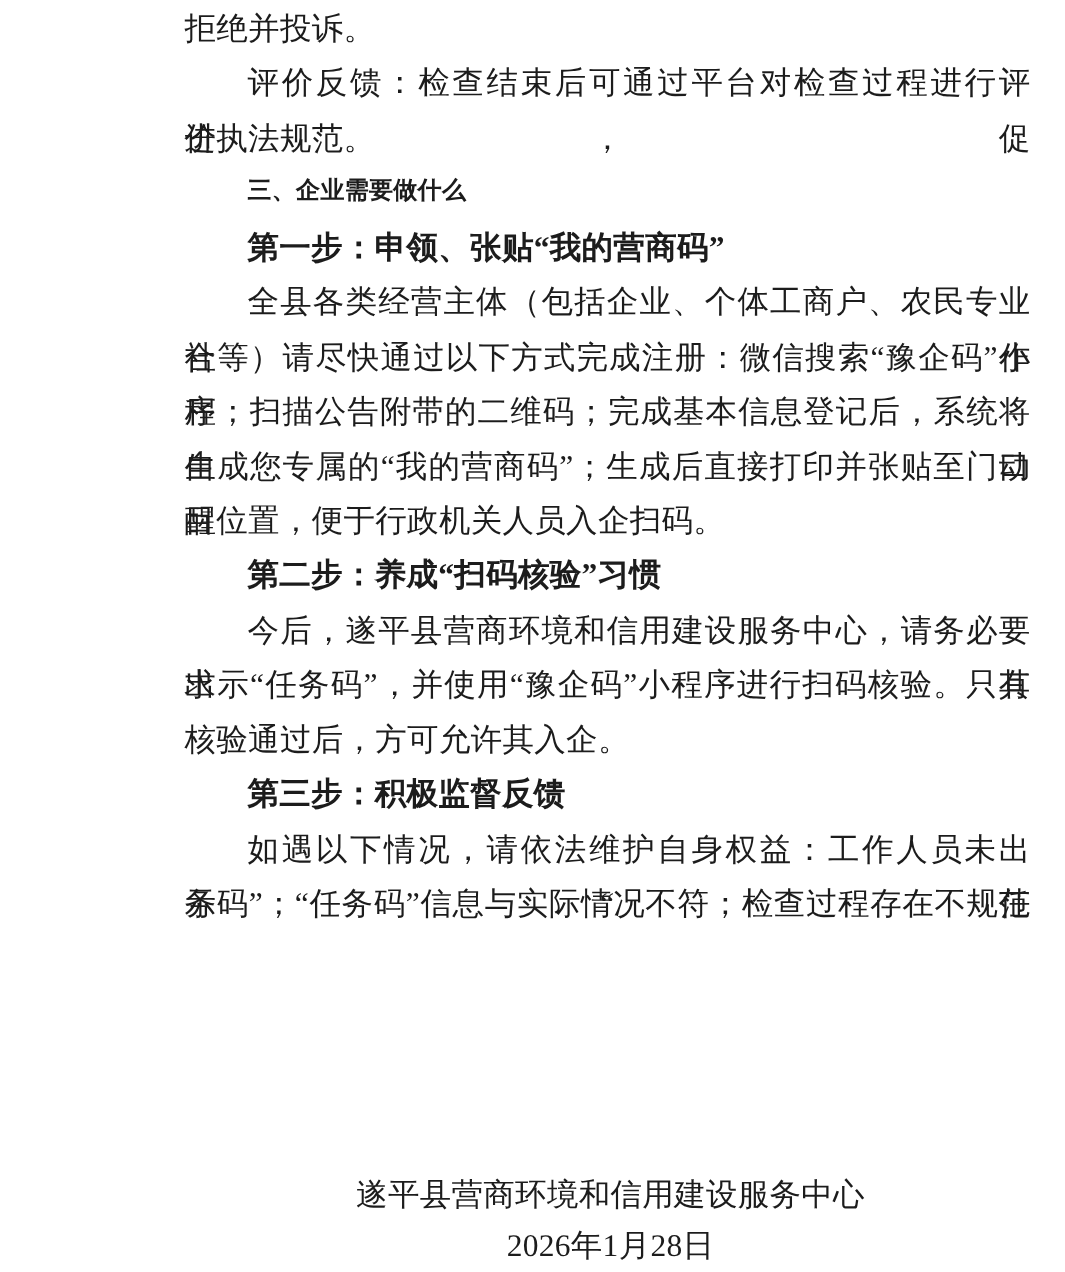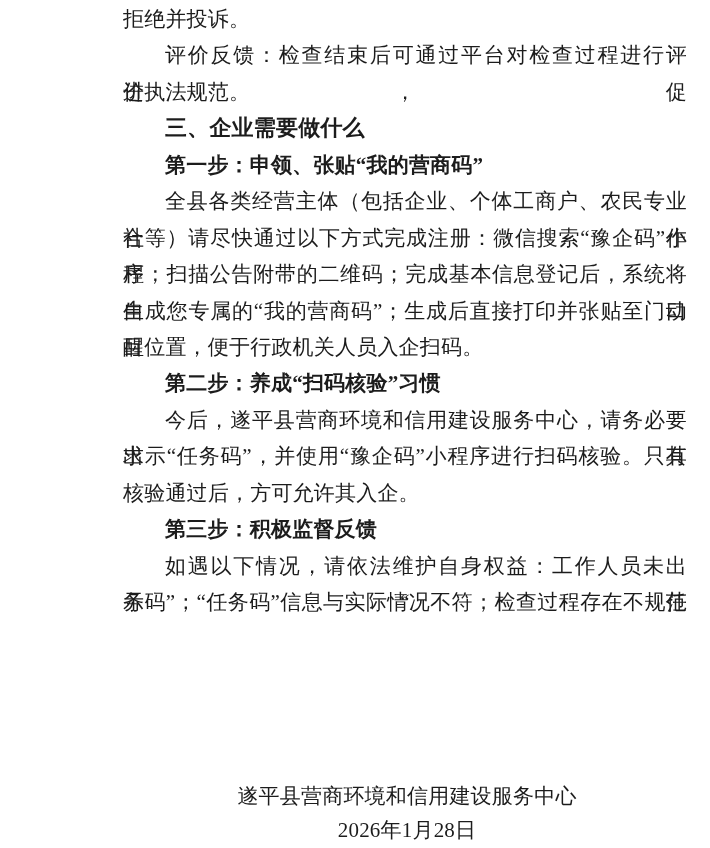--- a/index.html
+++ b/index.html
@@ -35,21 +35,21 @@
     text-align-last: justify;
   }
   .indent {
     text-indent: 42px;
   }
   .bold {
     font-weight: bold;
   }
   .sans {
     font-family: Liberation Serif, serif;
-    font-size: 22px;
+    font-size: 16px;
   }
   .signature {
     position: absolute;
     left: 104px;
     top: 779px;
     width: 606px;
     text-align: center;
     font-size: 21px;
     letter-spacing: 0.2px;
   }

